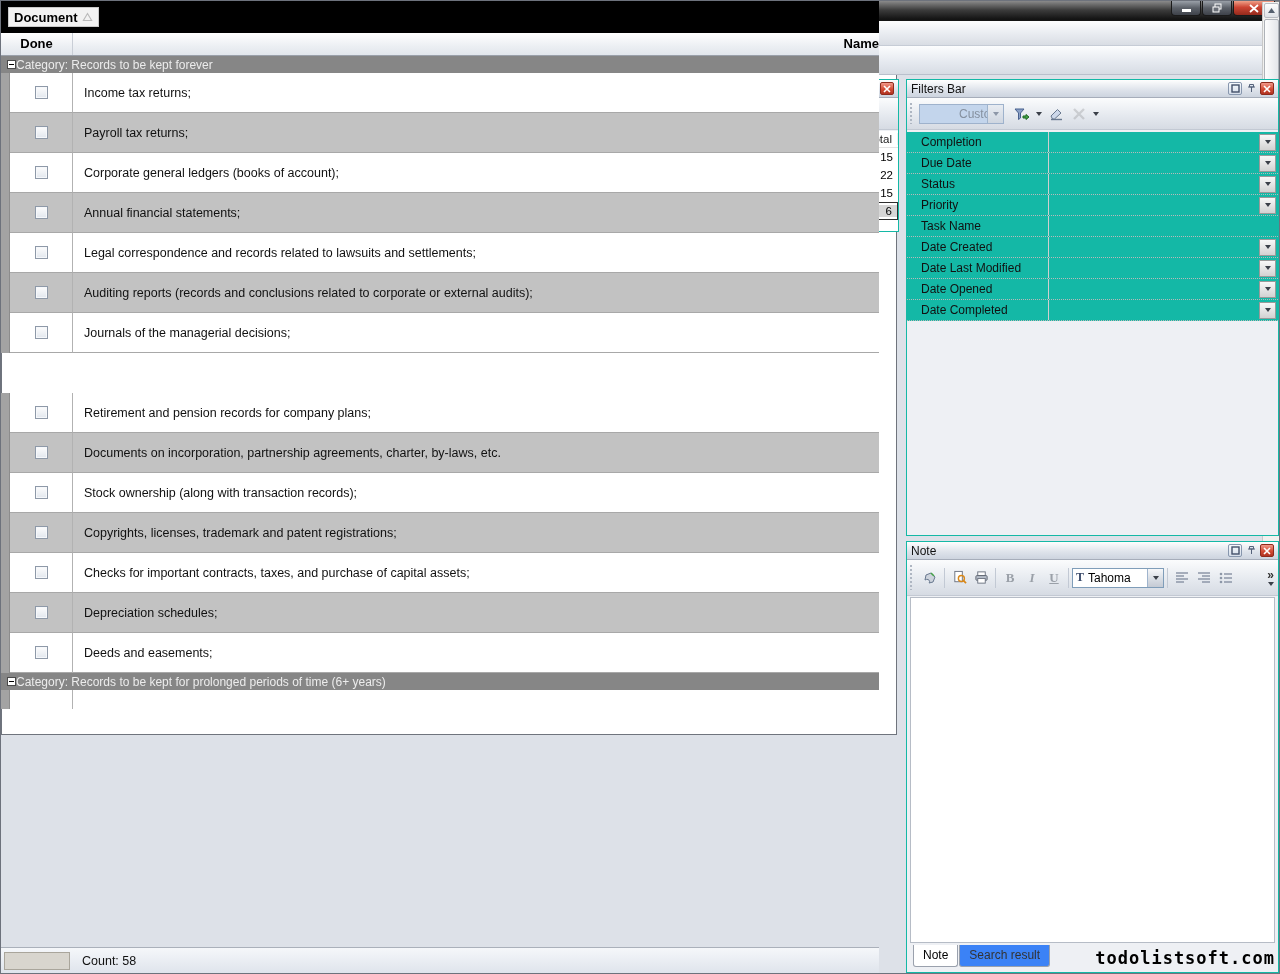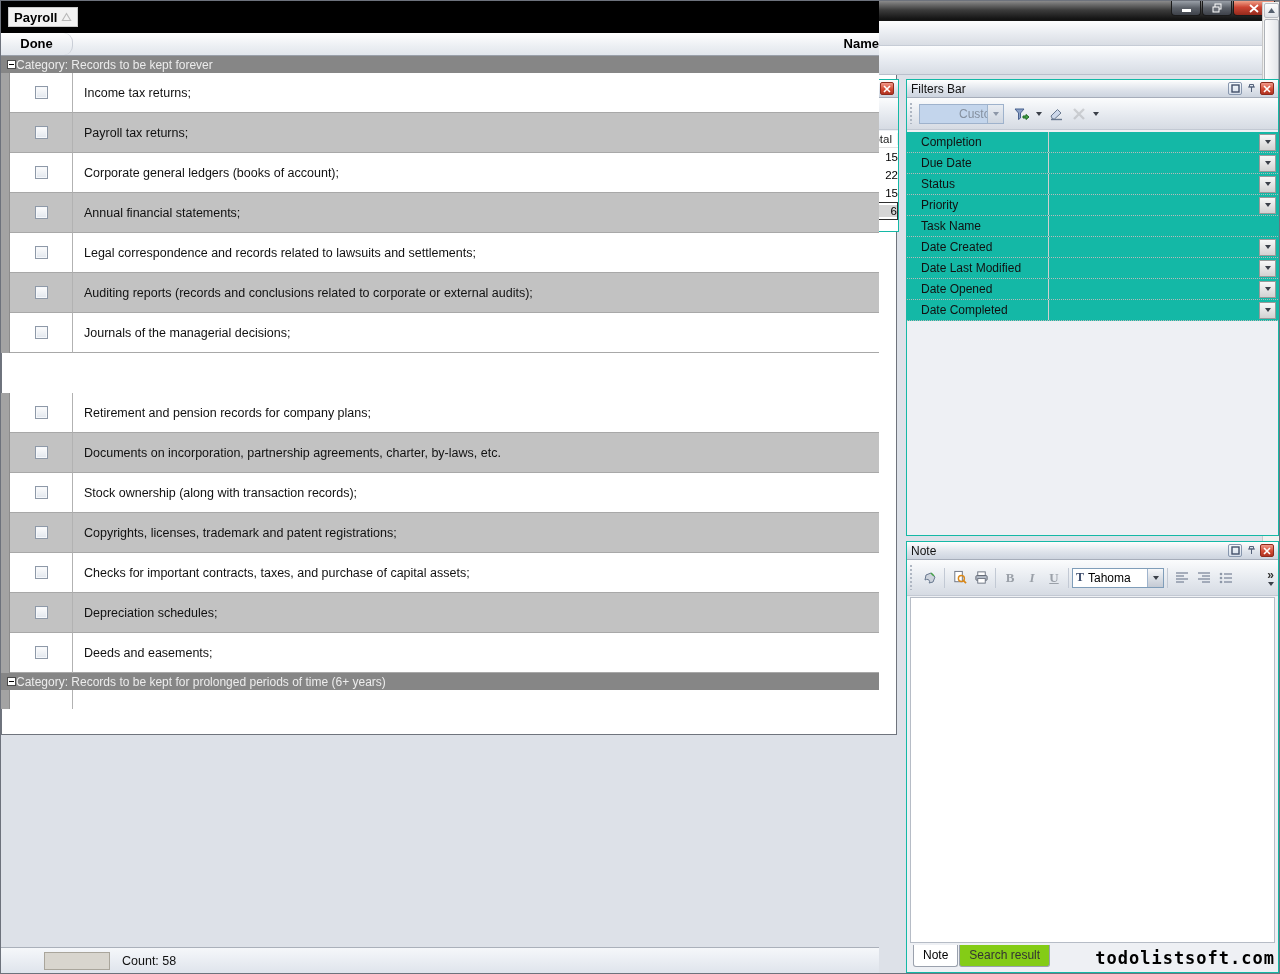--- a/index.html
+++ b/index.html
@@ -52,49 +52,49 @@
     border-bottom:1px solid #c3c9d3; }
 
   
   #categories-panel { left:2px; top:78px; width:896px; height:153px; }
   .clist { position:absolute; left:0; top:51px; right:0; bottom:0; background:#fff; font-size:11.5px; }
   .chead { display:flex; height:17px; align-items:center; color:#222; border-bottom:1px solid #e3e3e3; }
   .chead .sp { flex:1; }
   .ccol { width:38px; text-align:right; padding-right:5px; border-right:1px solid #eee; }
   .citem { display:flex; height:18px; align-items:center; }
   .citem .cname { flex:1; white-space:nowrap; overflow:hidden; padding-left:2px; }
-  .citem .cnum { width:38px; text-align:right; }
+  .citem .cnum { width:38px; text-align:right; padding-right:5px; }
   .citem.selected { border:1px solid #2f2f2f; background:#fff; }
   .citem.selected .cnum { background:#d6d6d6; }
   .tree-dash { width:10px; margin-left:4px; border-top:1px dotted #b5b5b5; }
 
   
   #task-panel { left:2px; top:238px; width:896px; height:734px; background:#fff; border:1px solid #6f747d; }
   .groupband { position:absolute; left:0; top:0; width:878px; height:32px; background:#000; display:flex; align-items:center; }
   .gbox { margin-left:7px; height:20px; background:#f2f2f2; border:1px solid #c9c9c9; display:flex; align-items:center;
     padding:0 5px; font-size:13px; font-weight:bold; color:#000; gap:4px; }
   .lhead { position:absolute; left:0; top:32px; width:878px; height:23px;
     background:linear-gradient(#ffffff,#eceff3 60%,#e2e6ec); border-bottom:1px solid #9aa0aa; display:flex; }
-  .lhead .hdone { width:72px; text-align:center; font-weight:bold; font-size:13px; line-height:22px; border-right:1px solid #c9ced6;border-radius:9px; }
+  .lhead .hdone { width:72px; text-align:center; font-weight:bold; font-size:13px; line-height:22px; border-right:1px solid #c9ced6; }
   .lhead .hname { flex:1; text-align:right; font-weight:bold; font-size:13px; line-height:22px; }
   .grouphead { position:absolute; left:0; width:878px; height:17px; background:#868686; color:#ececec;
     display:flex; align-items:center; font-size:12px; }
   .minusbox { width:9px; height:9px; background:#fff; border:1px solid #4a4a4a; margin-left:6px; position:relative; }
   .minusbox::after { content:""; position:absolute; left:1px; right:1px; top:3px; height:1px; background:#000; }
   .trow { position:absolute; left:0; width:878px; height:40px; display:flex; }
   .trow.odd { background:#fff;text-align:center; }
   .trow.even { background:#c2c2c2; }
   .tstrip { width:9px; background:#a3a3a3; border-right:1px solid #8c8c8c; }
   .tdone { width:63px; display:flex; align-items:center; justify-content:center; border-right:1px solid #b2b2b2; }
   .tname { flex:1; display:flex; align-items:center; padding-left:11px; font-size:12.5px; color:#111;
     border-bottom:1px solid #a8a8a8; }
   .trow .tdone { border-bottom:1px solid #a8a8a8; }
   .cb { width:13px; height:13px; border:1px solid #8e99a8; background:linear-gradient(#fdfdfd,#e2e7ee); box-shadow:inset 0 0 0 1px #f6f8fb; }
   .statusbar { position:absolute; left:0; bottom:0; width:878px; height:26px;
-    background:linear-gradient(#f5f7fa,#dfe4ec); border-top:1px solid #aab0ba; display:flex; align-items:center;padding-left:40px; }
+    background:linear-gradient(#f5f7fa,#dfe4ec); border-top:1px solid #aab0ba; display:flex; align-items:center; }
   .statuscell { width:66px; height:18px; margin-left:3px; background:#d8d5ce; border:1px solid #a9a59b; }
   .statustext { margin-left:12px; font-size:12.5px; color:#111; }
 
   
   .vscroll { position:absolute; right:0; top:1px; bottom:1px; width:17px; background:#f1f1ef; border-left:1px solid #c8c8c8; }
   .sbtn { position:absolute; left:1px; width:15px; height:15px; background:linear-gradient(#fdfdfd,#dfe2e6);
     border:1px solid #b9bcc2; border-radius:2px; display:flex; align-items:center; justify-content:center; }
   .sthumb { position:absolute; left:1px; top:17px; width:15px; height:190px; background:linear-gradient(to right,#fdfdfd,#e4e6ea);
     border:1px solid #aeb2b8; border-radius:2px; }
   .sthumb::after { content:""; position:absolute; left:3px; right:3px; top:50%; height:5px; margin-top:-3px;
@@ -110,21 +110,21 @@
     display:flex; align-items:center; justify-content:center; }
   .combo.disabled { background:#c3d5ec; border-color:#9eb2cc; color:#85909f;padding-left:35px; }
   .combo.disabled .cbtn { background:linear-gradient(#e8ecf2,#cfd6e0); }
 
   
   #note-panel { left:905px; top:540px; width:373px; height:432px; }
   .note-body { position:absolute; left:3px; top:55px; right:3px; bottom:29px; background:#fff; border:1px solid #b6bcc6; }
   .tabbar { position:absolute; left:0; bottom:0; right:0; height:27px; display:flex; align-items:flex-start; padding-left:6px; background:#eef0f4; }
   .tab { font-size:12px; padding:3px 9px 4px; border:1px solid #9aa1ad; border-top:none; border-radius:0 0 3px 3px; margin-right:1px; }
   .tab.active { background:#fff; position:relative; }
-  .tab.inactive { background:#84cc16; color:#333; }
+  .tab.inactive { background:#3b82f6; color:#333; }
   .biu { font-family:"Liberation Serif",serif; font-size:13px; font-weight:bold; color:#9aa0a8; }
   .note-btn { width:22px; height:20px; display:flex; align-items:center; justify-content:center; }
 
   .watermark { position:absolute; right:4px; bottom:5px; font-family:"DejaVu Sans Mono",monospace;
     font-size:17px; font-weight:bold; color:#000; letter-spacing:1px; }
 
   svg { display:block; }
 </style>
 </head>
 <body>
@@ -386,21 +386,21 @@
       <span class="cname">Records to be kept for short-term periods (less than 3 years)</span>
       <span class="cnum">6</span>
       <span class="cnum">6</span>
     </div>
   </div>
 </div>
 
 <div id="task-panel">
   <div class="groupband">
     <div class="gbox">
-      <span>Payroll</span>
+      <span>Document</span>
       <svg width="11" height="10" viewBox="0 0 16 14">
         <path d="M8 2l6 10H2z" fill="none" stroke="#b9b9b9" stroke-width="1.6"></path>
       </svg>
     </div>
   </div>
   <div class="lhead">
     <span class="hdone">Done</span>
     <span class="hname">Name</span>
   </div>
 

